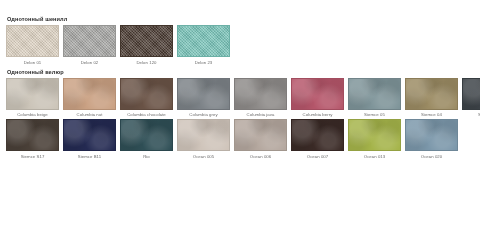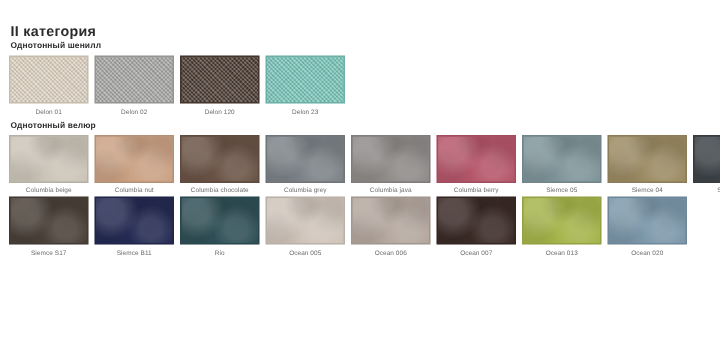--- a/index.html
+++ b/index.html
@@ -90,21 +90,20 @@
     text-align: center;
     white-space: nowrap;
     letter-spacing: 0.05px;
   }
 </style>
 </head>
 <body>
 
 <div class="page">
 
-  <div class="category-title">II категория</div>
 
   <div id="sections-host">
       <div class="section">
         <div class="section-title">Однотонный шенилл</div>
         <div class="swatch-row">
           <div class="swatch-cell">
             <div class="swatch" style="background: rgb(221, 210, 194);">
               <div class="tex tex-chenille"></div>
             </div>
             <div class="swatch-label">Delon 01</div>

